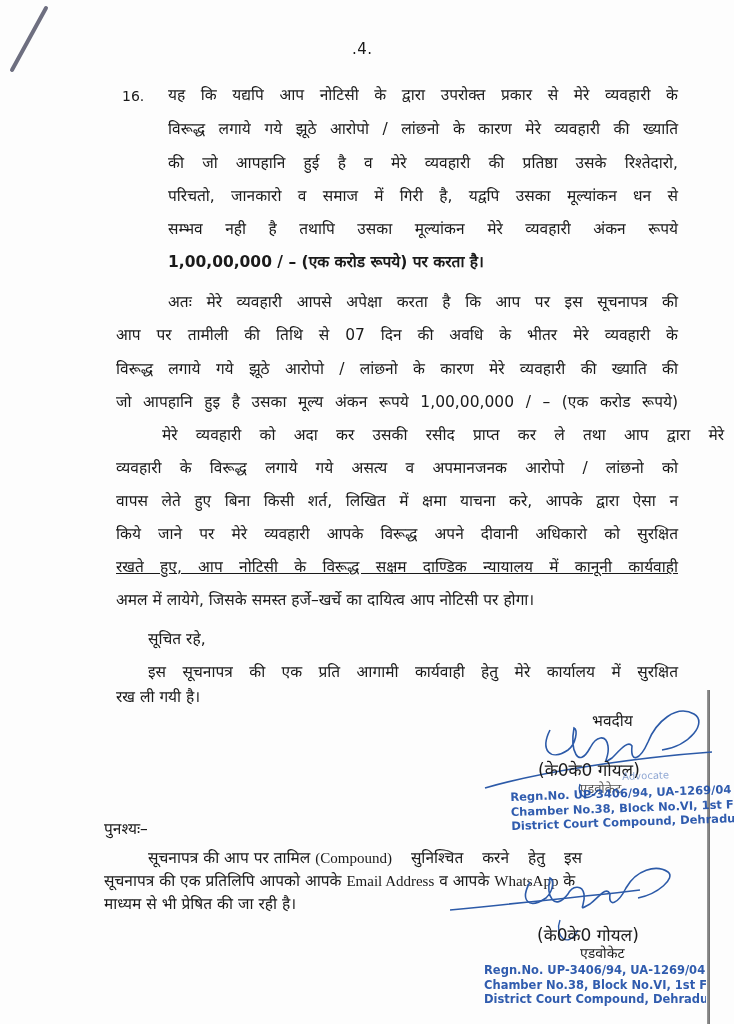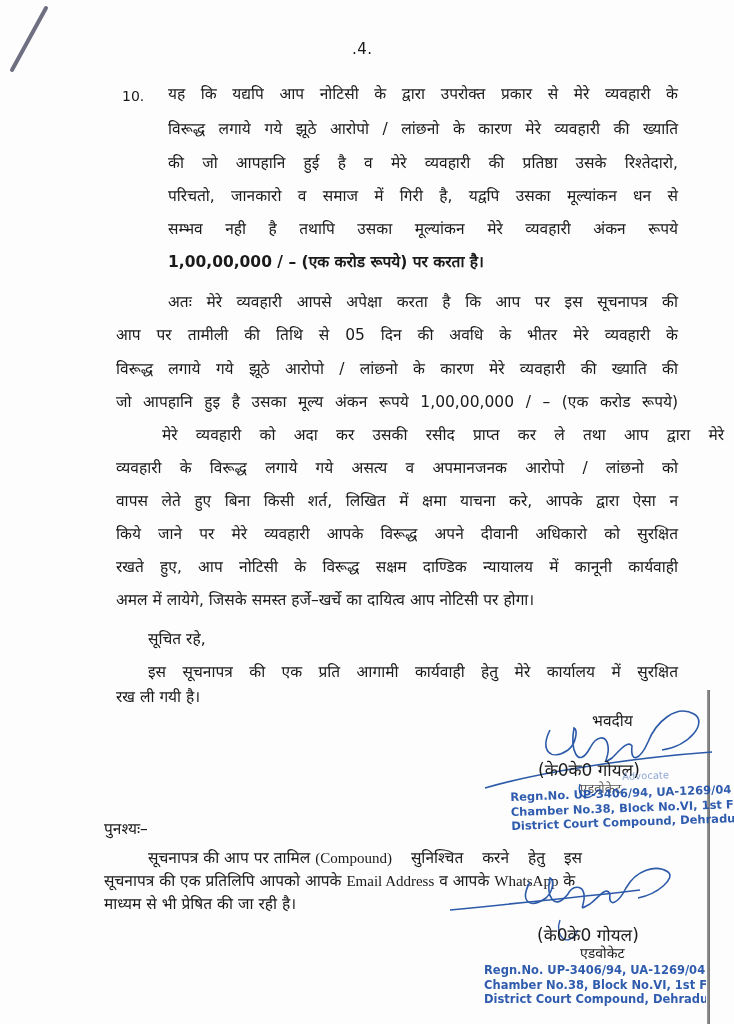--- a/index.html
+++ b/index.html
@@ -26,40 +26,40 @@
 <div class="page">
 
   <svg class="corner-mark" width="60" height="80">
     <line x1="46" y1="8" x2="12" y2="70" stroke="#6e6f80" stroke-width="4" stroke-linecap="round"></line>
   </svg>
 
   <div class="edge-right"></div>
 
   <div class="pageno">.4.</div>
 
-  <div class="num">10.</div>
+  <div class="num">16.</div>
   <div>
-    <div class="line justify" style="left:168px;top:88px;width:510px;font-family:Liberation Mono, monospace;">यह कि यद्यपि आप नोटिसी के द्वारा उपरोक्त प्रकार से मेरे व्यवहारी के</div>
+    <div class="line justify" style="left:168px;top:88px;width:510px;">यह कि यद्यपि आप नोटिसी के द्वारा उपरोक्त प्रकार से मेरे व्यवहारी के</div>
     <div class="line justify" style="left:168px;top:122px;width:510px;">विरूद्ध लगाये गये झूठे आरोपो / लांछनो के कारण मेरे व्यवहारी की ख्याति</div>
     <div class="line justify" style="left:168px;top:156px;width:510px;">की जो आपहानि हुई है व मेरे व्यवहारी की प्रतिष्ठा उसके रिश्तेदारो,</div>
     <div class="line justify" style="left:168px;top:189px;width:510px;">परिचतो, जानकारो व समाज में गिरी है, यद्वपि उसका मूल्यांकन धन से</div>
     <div class="line justify" style="left:168px;top:222px;width:510px;">सम्भव नही है तथापि उसका मूल्यांकन मेरे व्यवहारी अंकन रूपये</div>
     <div class="line" style="left:168px;top:255px;font-weight:bold;">1,00,00,000 / – (एक करोड रूपये) पर करता है।</div>
   </div>
 
   <div>
     <div class="line justify" style="left:168px;top:295px;width:510px;">अतः मेरे व्यवहारी आपसे अपेक्षा करता है कि आप पर इस सूचनापत्र की</div>
-    <div class="line justify" style="left:116px;top:328px;width:562px;">आप पर तामीली की तिथि से 05 दिन की अवधि के भीतर मेरे व्यवहारी के</div>
+    <div class="line justify" style="left:116px;top:328px;width:562px;">आप पर तामीली की तिथि से 07 दिन की अवधि के भीतर मेरे व्यवहारी के</div>
     <div class="line justify" style="left:116px;top:362px;width:562px;">विरूद्ध लगाये गये झूठे आरोपो / लांछनो के कारण मेरे व्यवहारी की ख्याति की</div>
     <div class="line justify" style="left:116px;top:395px;width:562px;">जो आपहानि हुइ है उसका मूल्य अंकन रूपये 1,00,00,000 / – (एक करोड रूपये)</div>
     <div class="line justify" style="left:116px;top:428px;width:562px;margin-left:46px;">मेरे व्यवहारी को अदा कर उसकी रसीद प्राप्त कर ले तथा आप द्वारा मेरे</div>
     <div class="line justify" style="left:116px;top:461px;width:562px;">व्यवहारी के विरूद्ध लगाये गये असत्य व अपमानजनक आरोपो / लांछनो को</div>
     <div class="line justify" style="left:116px;top:494px;width:562px;">वापस लेते हुए बिना किसी शर्त, लिखित में क्षमा याचना करे, आपके द्वारा ऐसा न</div>
     <div class="line justify" style="left:116px;top:527px;width:562px;">किये जाने पर मेरे व्यवहारी आपके विरूद्ध अपने दीवानी अधिकारो को सुरक्षित</div>
-    <div class="line justify" style="left:116px;top:560px;width:562px;">रखते हुए, आप नोटिसी के विरूद्ध सक्षम दाण्डिक न्यायालय में कानूनी कार्यवाही</div>
+    <div class="line justify" style="left:116px;top:560px;width:562px;text-decoration:underline;">रखते हुए, आप नोटिसी के विरूद्ध सक्षम दाण्डिक न्यायालय में कानूनी कार्यवाही</div>
     <div class="line" style="left:116px;top:593px;">अमल में लायेगे, जिसके समस्त हर्जे–खर्चे का दायित्व आप नोटिसी पर होगा।</div>
   </div>
 
   <div class="line" style="left:148px;top:632px;">सूचित रहे,</div>
 
   <div>
     <div class="line justify" style="left:148px;top:665px;width:530px;">इस सूचनापत्र की एक प्रति आगामी कार्यवाही हेतु मेरे कार्यालय में सुरक्षित</div>
     <div class="line" style="left:116px;top:690px;">रख ली गयी है।</div>
   </div>
 

